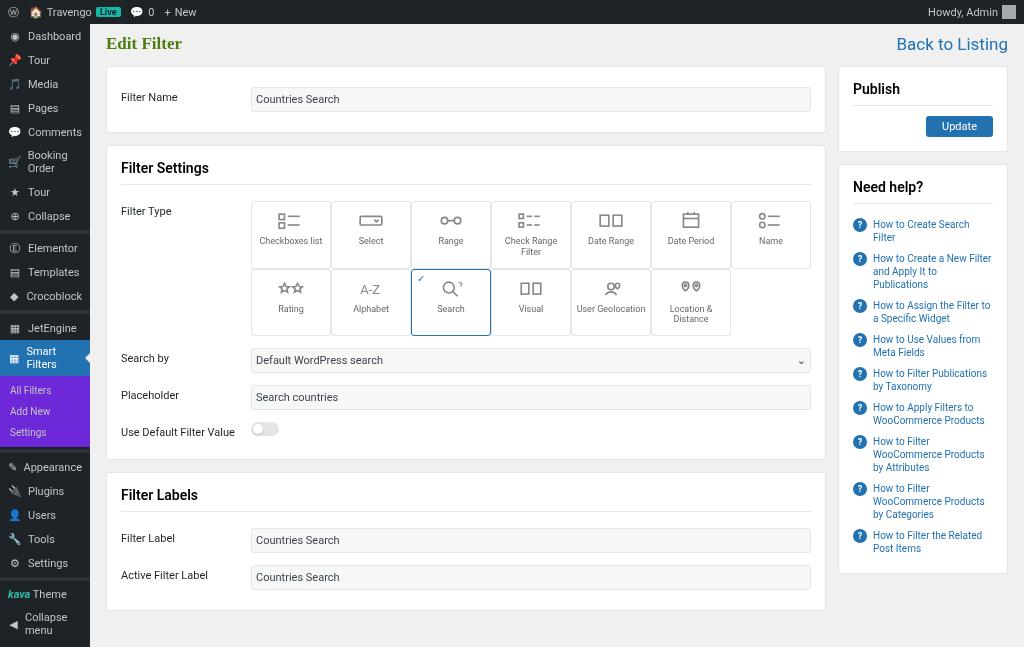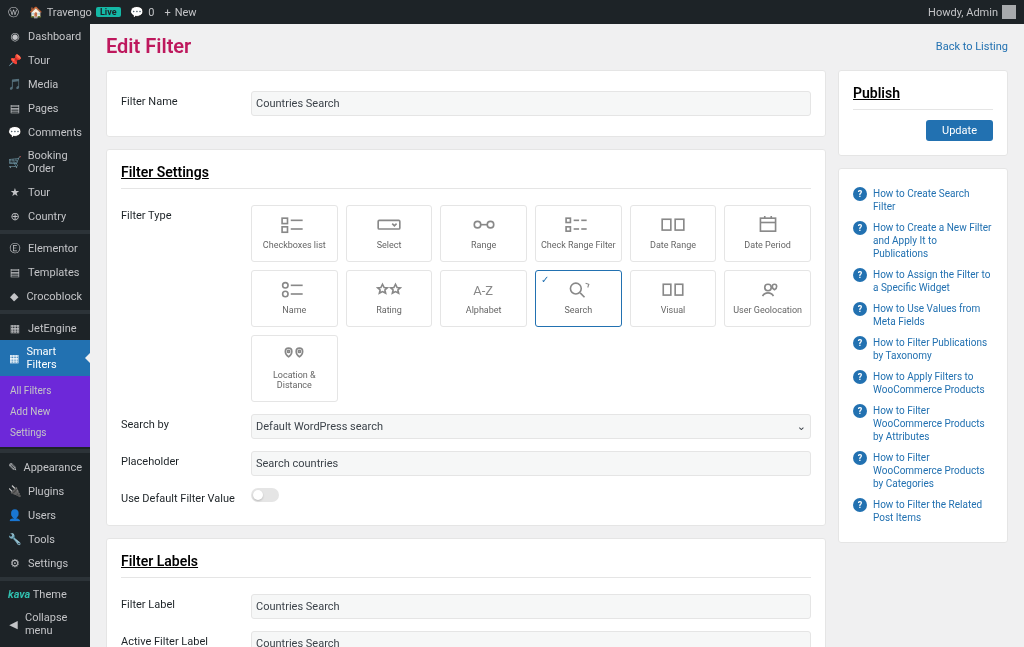--- a/index.html
+++ b/index.html
@@ -15,33 +15,33 @@
 .side-item.active { background:#2271b1; color:#fff; position:relative; }
 .side-item.active::after { content:""; position:absolute; right:0; top:50%; transform:translateY(-50%); border:5px solid transparent; border-right-color:#f0f0f1; }
 .side-sub { background:#6d28d9; padding:4px 0; }
 .side-sub .side-item { padding-left:10px; font-size:10px; }
 .side-sep { height:4px; background:#2c3338; margin:2px 0; }
 .theme-item { padding:5px 8px; }
 .theme-item .kava { color:#31c3b2; font-style:italic; font-weight:600; }
 .side-ico { width:14px; height:14px; display:flex; align-items:center; justify-content:center; font-size:11px; }
 .main { flex:1; overflow-y:auto; padding:10px 16px; }
 .page-head { display:flex; justify-content:space-between; align-items:center; margin-bottom:12px; }
-.page-title { font-size:20px; font-weight:600; color:#be185d; }
-.back-link { color:#2271b1; font-size:11px; text-decoration:none; }
+.page-title { font-size:17px; font-weight:600; color:#4d7c0f;font-family:Liberation Serif, serif; }
+.back-link { color:#2271b1; font-size:17px; text-decoration:none; }
 .cols { display:flex; gap:12px; }
 .col-main { flex:1; display:flex; flex-direction:column; gap:12px; }
 .col-side { width:170px; display:flex; flex-direction:column; gap:12px; }
 .panel { background:#fff; border:1px solid #e5e5e5; border-radius:3px; padding:14px; }
-.panel h2 { font-size:14px; font-weight:600; margin-bottom:10px; padding-bottom:8px; border-bottom:1px solid #e5e5e5;text-decoration:underline; }
+.panel h2 { font-size:14px; font-weight:600; margin-bottom:10px; padding-bottom:8px; border-bottom:1px solid #e5e5e5; }
 .row { display:flex; align-items:flex-start; padding:6px 0; }
 .row-label { width:130px; font-size:11px; color:#1d2327; flex-shrink:0; padding-top:4px; }
 .row-control { flex:1; }
 .input { width:100%; background:#f6f7f7; border:1px solid #e5e5e5; padding:5px 4px; font-size:11px; color:#3c434a; border-radius:3px; }
 .select { display:flex; justify-content:space-between; align-items:center; }
-.type-grid { display:grid; grid-template-columns:repeat(6,1fr); gap:8px; }
+.type-grid { display:grid; grid-template-columns:repeat(7,1fr); }
 .type-card { border:1px solid #e5e5e5; border-radius:3px; padding:10px 4px; display:flex; flex-direction:column; align-items:center; gap:6px; cursor:pointer; position:relative; }
 .type-card.selected { border-color:#2271b1; }
 .type-card .check { position:absolute; top:3px; left:5px; color:#2271b1; font-size:10px; }
 .type-ico { width:26px; height:18px; color:#888; display:flex; align-items:center; justify-content:center; }
 .type-lbl { font-size:9px; color:#666; text-align:center; line-height:1.2; }
 .toggle { width:28px; height:14px; background:#e5e5e5; border-radius:7px; position:relative; cursor:pointer; }
 .toggle::after { content:""; position:absolute; width:10px; height:10px; background:#fff; border-radius:50%; top:2px; left:2px; box-shadow:0 1px 2px rgba(0,0,0,.2); }
 .update-btn { background:#2271b1; color:#fff; border:none; padding:4px 16px; font-size:11px; border-radius:3px; cursor:pointer; float:right; }
 .help-item { display:flex; gap:6px; padding:4px 0; font-size:10px; align-items:flex-start; }
 .help-q { width:14px; height:14px; background:#2271b1; color:#fff; border-radius:50%; display:flex; align-items:center; justify-content:center; font-size:9px; flex-shrink:0; font-weight:bold; }
@@ -92,21 +92,21 @@
         <div class="side-item">
           <span class="side-ico">🛒</span>
           <span>Booking Order</span>
         </div>
         <div class="side-item">
           <span class="side-ico">★</span>
           <span>Tour</span>
         </div>
         <div class="side-item">
           <span class="side-ico">⊕</span>
-          <span>Country</span>
+          <span>Collapse</span>
         </div>
       </div>
     <div class="side-sep"></div>
     <div id="nav2">
         <div class="side-item">
           <span class="side-ico">Ⓔ</span>
           <span>Elementor</span>
         </div>
         <div class="side-item">
           <span class="side-ico">▤</span>
@@ -354,20 +354,21 @@
         </div>
 
       </div>
       <div class="col-side">
         <div class="panel">
           <h2>Publish</h2>
           <button class="update-btn">Update</button>
           <div style="clear:both"></div>
         </div>
         <div class="panel">
+          <h2>Need help?</h2>
           <div id="helplist">
               <div class="help-item">
                 <span class="help-q">?</span>
                 <a class="help-link">How to Create Search Filter</a>
               </div>
               <div class="help-item">
                 <span class="help-q">?</span>
                 <a class="help-link">How to Create a New Filter and Apply It to Publications</a>
               </div>
               <div class="help-item">

